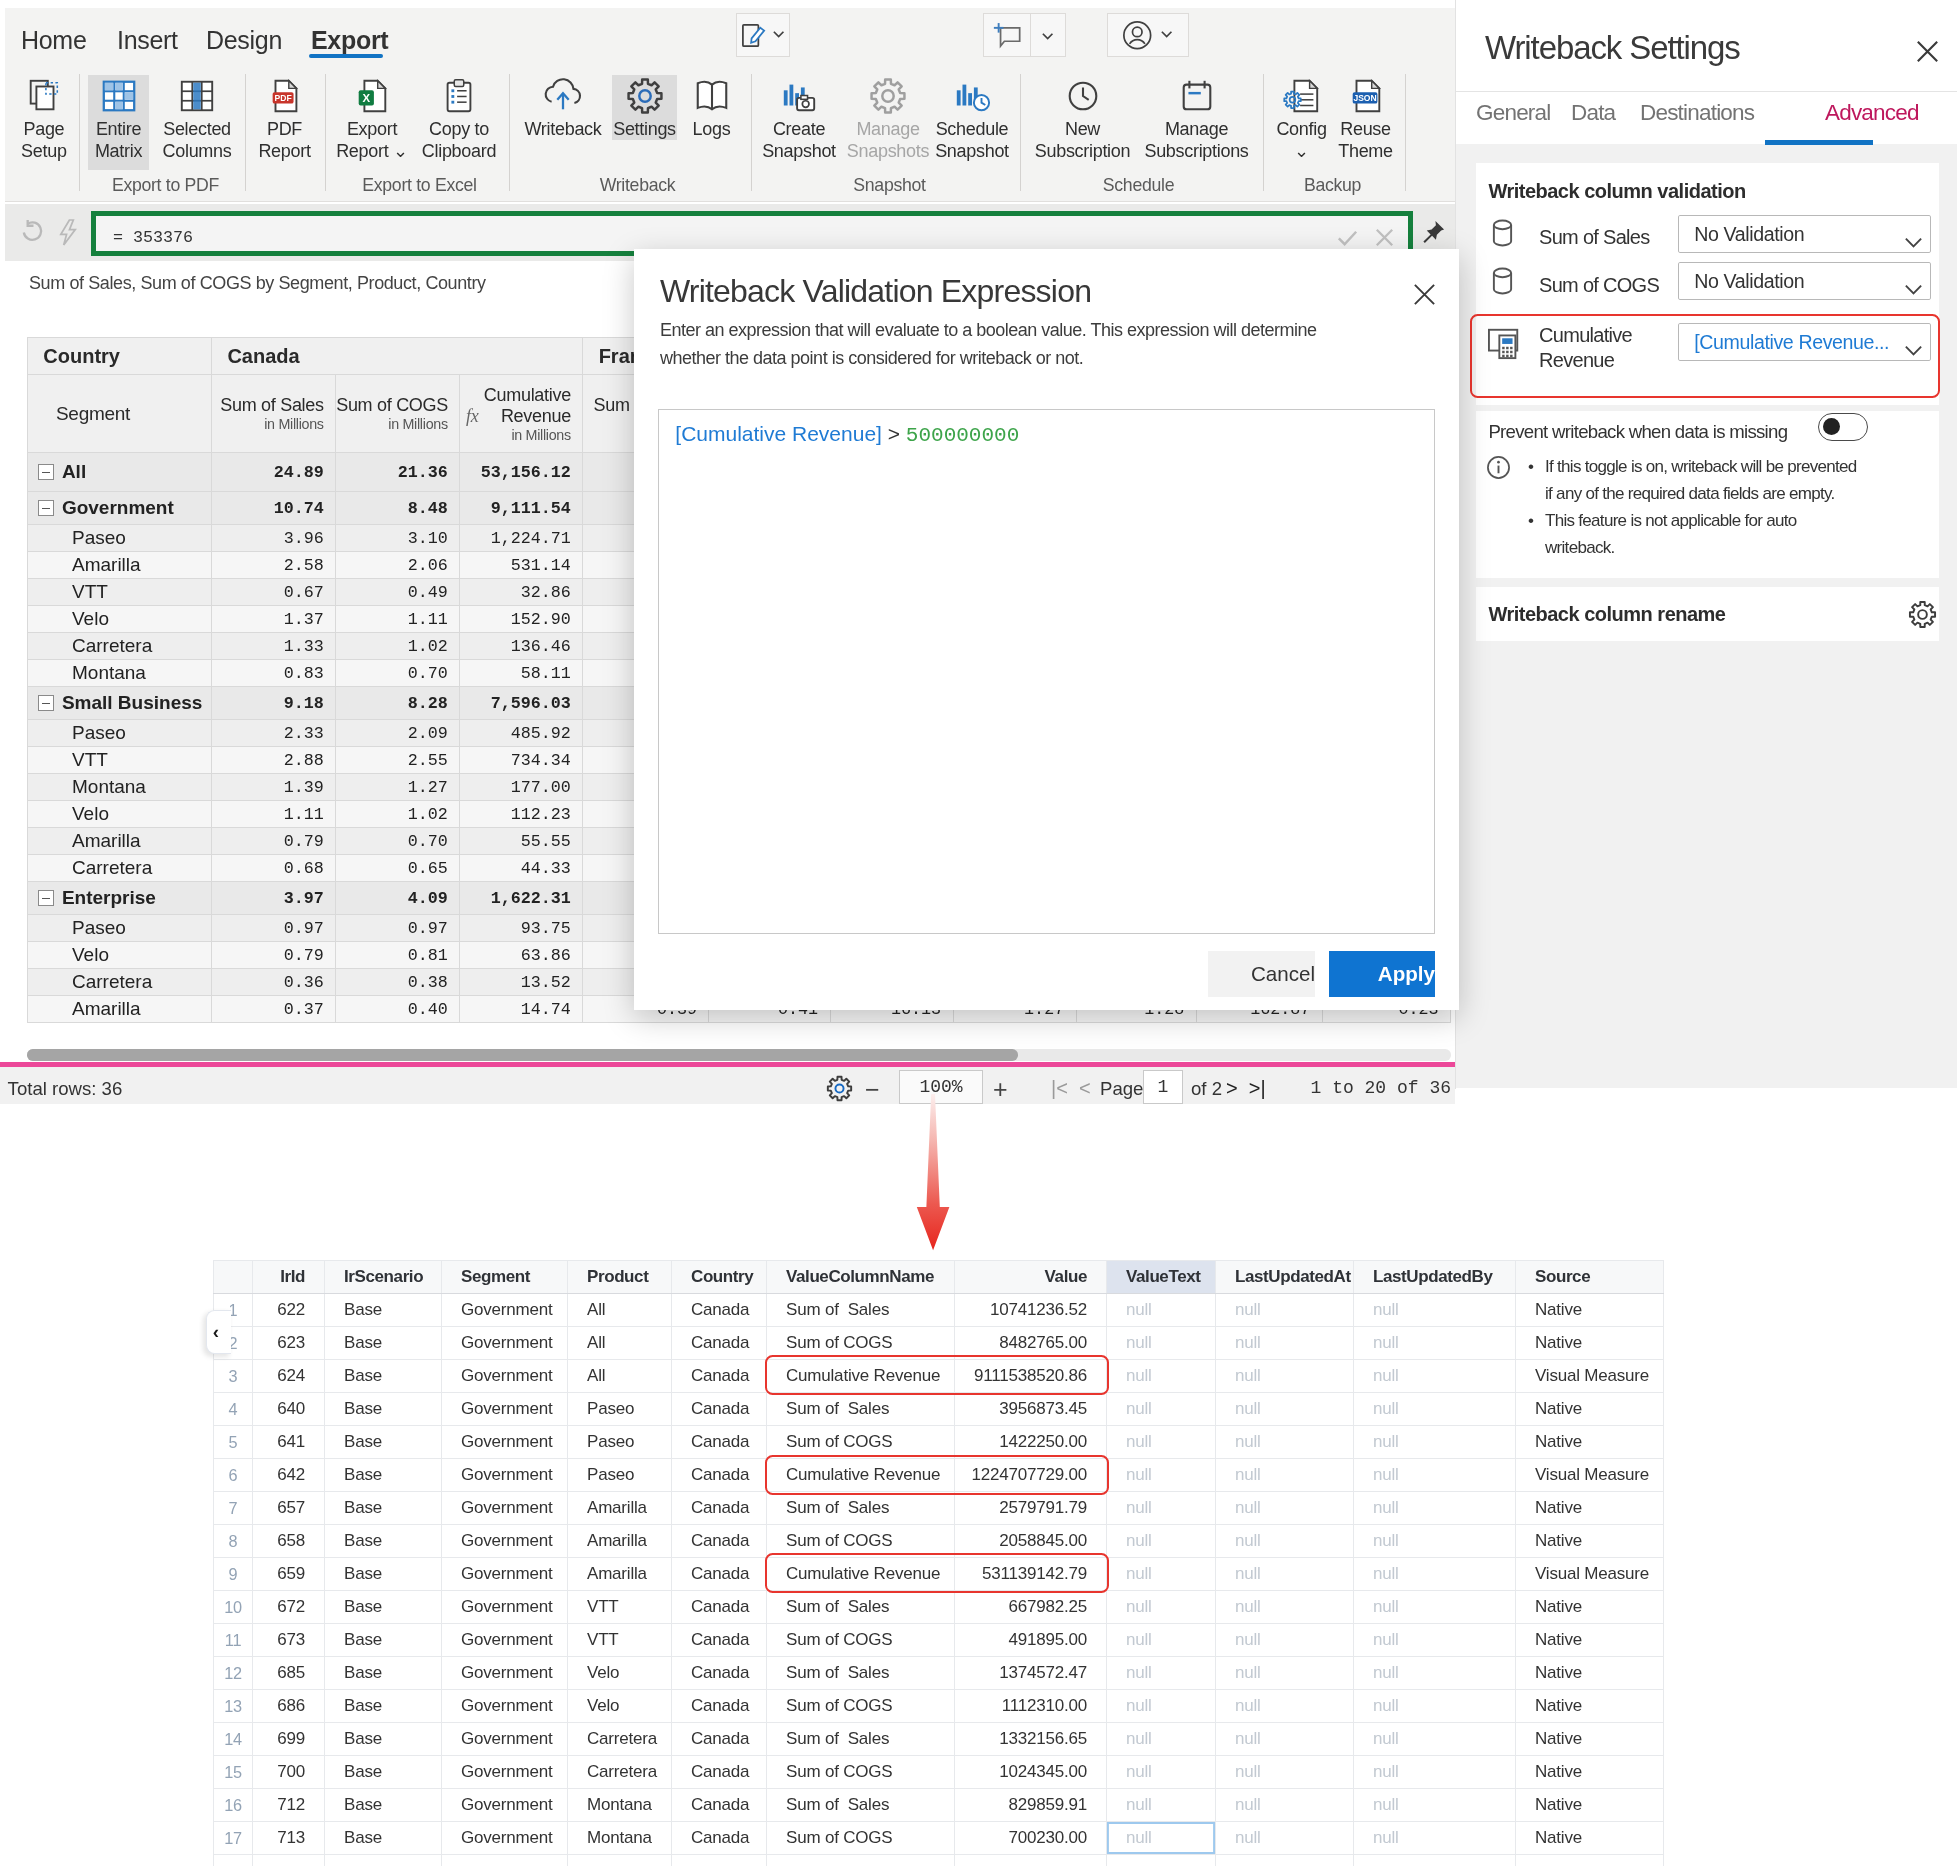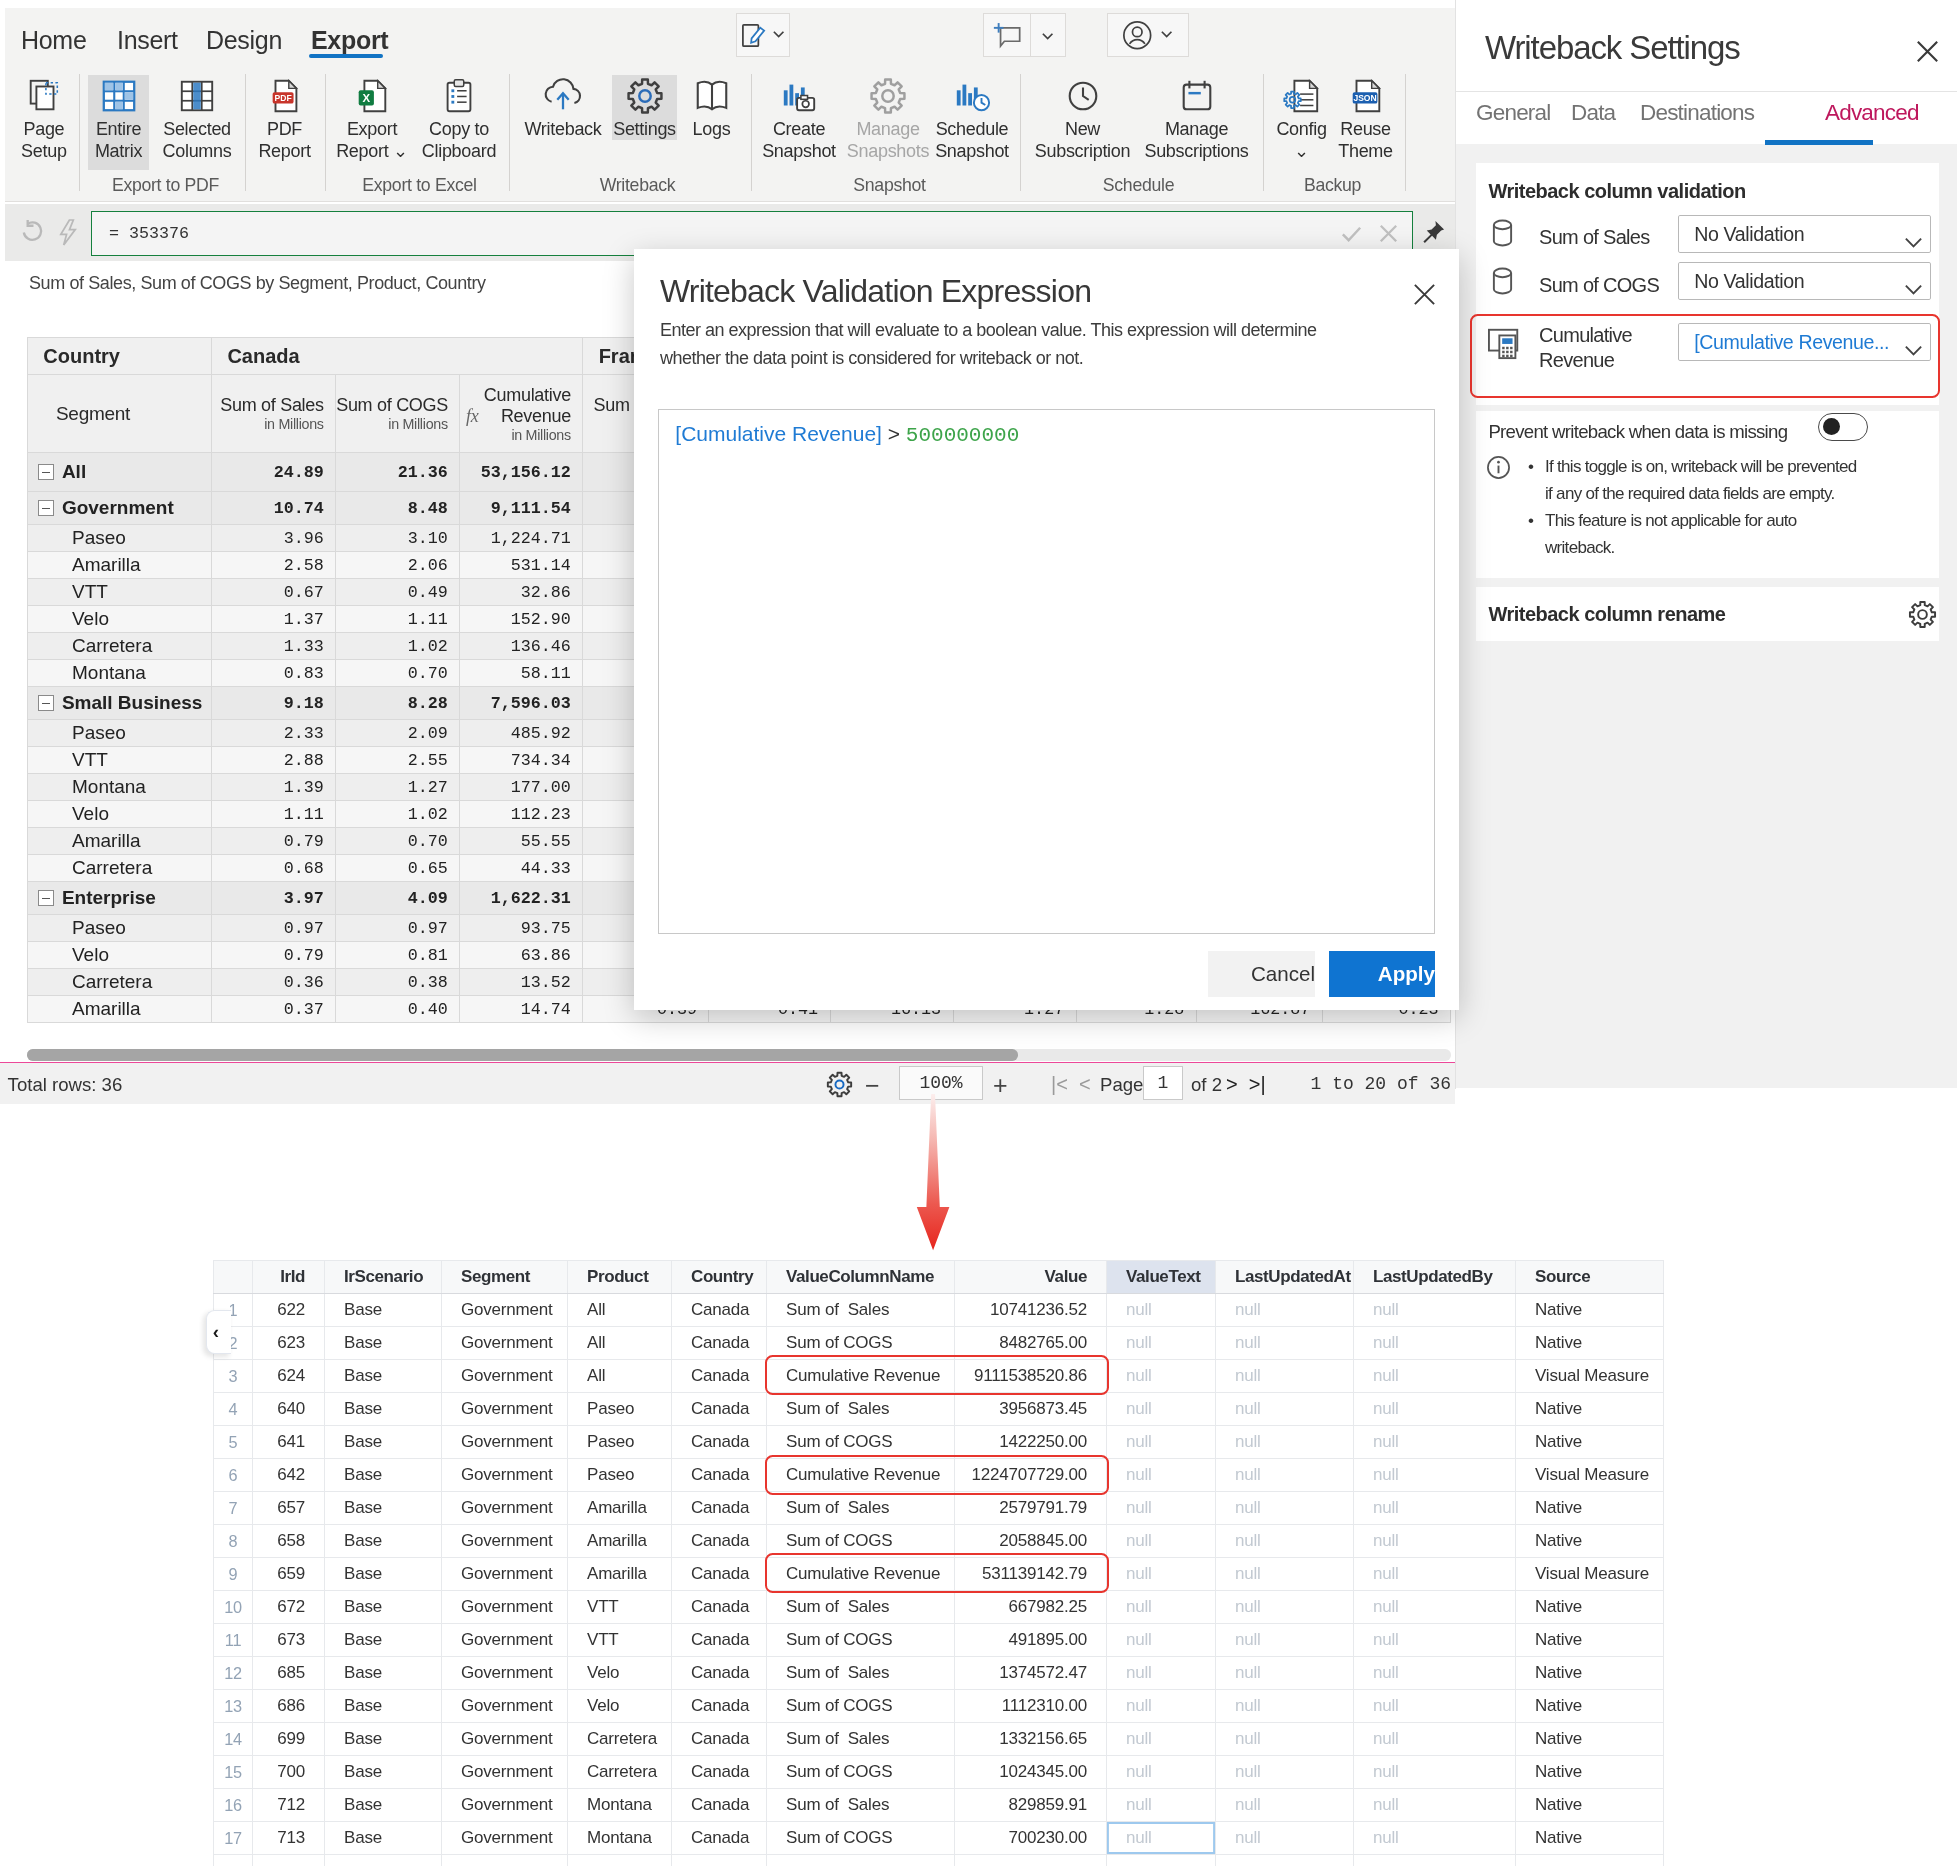--- a/index.html
+++ b/index.html
@@ -14,21 +14,21 @@
 .rbtn .ic{height:38px;margin-top:1.9px;}
 .rbtn .lb{font-size:18px;color:#2f2f2f;line-height:22px;margin-top:2.9px;letter-spacing:-0.3px;}
 .rbtn.selbg{background:#dcdcdc;}
 .rbtn.selbg.one{height:65px;}
 .rbtn.dis .lb{color:#a6a6a6;}
 .rsep{position:absolute;top:74px;width:1px;height:117px;background:#d4d2d0;}
 .rgrp{position:absolute;top:175px;font-size:17.7px;color:#5a5a5a;text-align:center;letter-spacing:-0.3px;}
 .fl{position:absolute;top:13.4px;height:44px;background:#f7f7f7;border:1px solid #dddbd9;display:flex;align-items:center;justify-content:center;}
 
 #fbar{position:absolute;left:0;top:204px;width:1455px;height:57px;background:#eaeae9;}
-#finput{position:absolute;left:91px;top:6.7px;width:1322px;height:45px;background:#f4f4f4;border:1px solid #15803d;}
+#finput{position:absolute;left:91px;top:6.7px;width:1322px;height:45px;background:#f4f4f4;border:5px solid #15803d;}
 #fx-text{position:absolute;left:17px;top:12.4px;font-size:16.7px;color:#333;font-family:"Liberation Mono",monospace;}
 
 #content{position:absolute;left:0;top:261px;width:1455px;height:800px;background:#fff;}
 #vtitle{position:absolute;left:29px;top:11.5px;font-size:18px;color:#444;letter-spacing:-0.4px;}
 
 #matrix{position:absolute;left:27px;top:76px;border-collapse:collapse;table-layout:fixed;width:1424px;}
 #matrix td{border:1px solid #d9d9d9;overflow:hidden;white-space:nowrap;}
 #matrix .h1 td{background:#f0f0f0;height:37px;font-weight:bold;font-size:20px;color:#2a2a2a;padding-left:15.3px;}
 #matrix .h2 td{background:#f0f0f0;height:78px;font-size:18px;letter-spacing:-0.3px;color:#2a2a2a;text-align:right;padding-right:11.5px;vertical-align:middle;}
 #matrix td.seg{text-align:left;padding-left:28px;}
@@ -41,21 +41,21 @@
 #matrix .sr1 td{background:#f6f6f6;}
 #matrix td.num{text-align:right;padding-right:11.5px;font-family:"Liberation Mono",monospace;font-size:16.7px;color:#222;}
 #matrix .br td.num{font-weight:bold;}
 #matrix td.lab{font-size:19px;color:#222;padding-left:44px;}
 #matrix .br td.lab{font-weight:bold;padding-left:34px;}
 .minus{display:inline-block;width:16.3px;height:16.3px;border:1px solid #8a8a8a;background:#fff;vertical-align:middle;margin-right:7.6px;margin-left:-24px;position:relative;top:-1px;}
 .minus:before{content:"";position:absolute;left:2.9px;top:6.7px;width:8.6px;height:1.4px;background:#555;}
 
 #hscroll{position:absolute;left:27px;top:1049px;width:1424px;height:11.5px;background:#e9e9e9;border-radius:5.7px;}
 #hthumb{position:absolute;left:0px;top:0px;width:991px;height:11.5px;background:#a5a5a5;border-radius:5.7px;}
-#sbar{position:absolute;left:0;top:1062px;width:1455px;height:42px;background:#f1f1f1;border-top:1px solid #ec4899;font-size:18.6px;color:#333;}
+#sbar{position:absolute;left:0;top:1062px;width:1455px;height:42px;background:#f1f1f1;border-top:5px solid #ec4899;font-size:18.6px;color:#333;}
 
 #panel{position:absolute;left:1455px;top:0;width:503px;height:1089px;background:#fff;border-left:1px solid #e2e2e2;}
 #panel .gray{position:absolute;left:0;top:144px;width:503px;height:944px;background:#f1f1f1;}
 #ptitle{position:absolute;left:29px;top:29px;font-size:33px;color:#3a3a3a;letter-spacing:-1.1px;}
 .ptab{position:absolute;top:100px;font-size:22.5px;color:#737373;letter-spacing:-0.8px;}
 .ptab.sel{font-weight:normal;color:#be185d;margin-left:48px;}
 #punder{position:absolute;left:309px;top:140px;width:108px;height:4.8px;background:#1173c4;}
 .card{position:absolute;left:20px;width:463px;background:#fff;}
 .drop{position:absolute;left:202px;width:253px;height:38px;background:#fff;border:1px solid #b8b8b8;border-radius:1.9px;font-size:19.6px;color:#333;line-height:36px;padding-left:15.3px;letter-spacing:-0.4px;white-space:nowrap;overflow:hidden;}
 .chev{position:absolute;right:13.4px;top:12.4px;width:13.4px;height:13.4px;}

